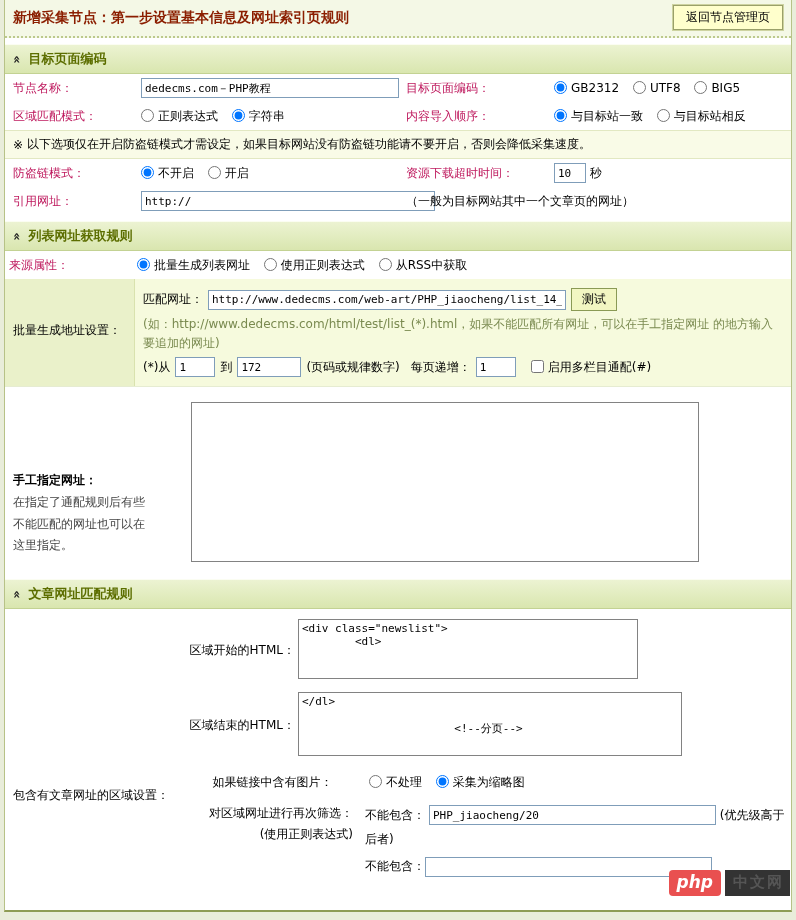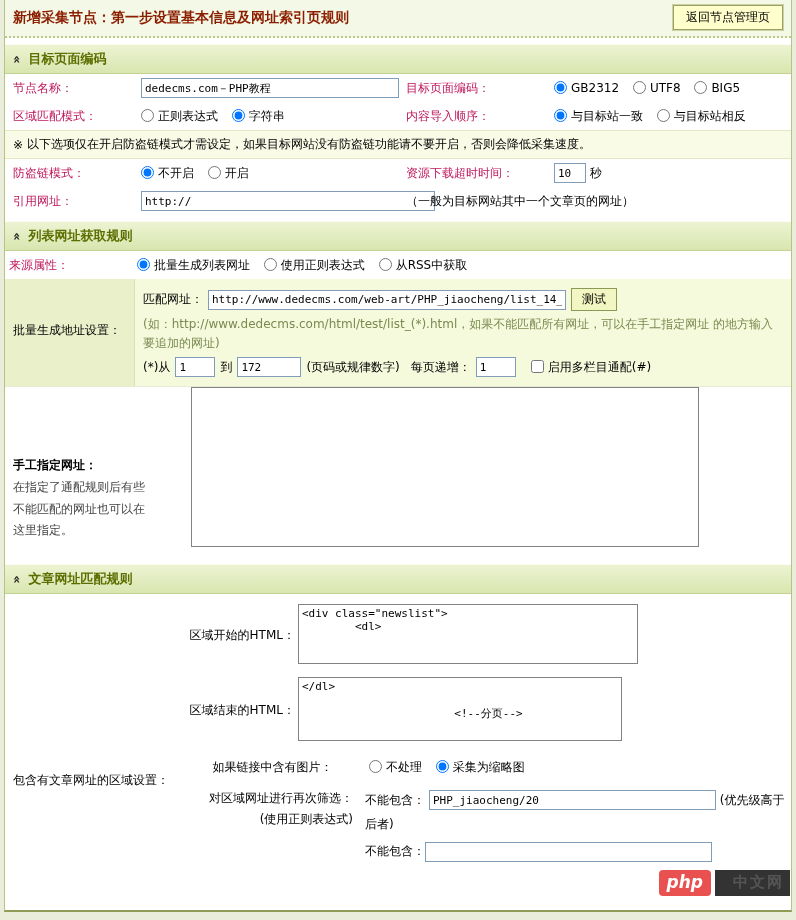--- a/index.html
+++ b/index.html
@@ -64,21 +64,21 @@
     display:flex; align-items:center; padding:4px 0 8px 8px;
   }
   .batch-right { background:#f6fadd; padding:6px 8px; }
   .batch-line { display:flex; align-items:center; gap:5px; margin:3px 0; flex-wrap:wrap; }
   .hint { color:#7a8a50; line-height:1.6; margin:4px 0; max-width:640px; }
   .test-btn {
     background:#f2f6c2; border:1px solid #8a9a55; padding:2px 10px;
     font-size:12px; font-family:inherit; cursor:pointer;
   }
   
-  .manualrow { display:grid; grid-template-columns:142px 1fr; padding:0 8px 8px 8px;gap:36px; }
+  .manualrow { display:grid; grid-template-columns:142px 1fr; padding:15px 8px 8px 8px;gap:36px; }
   .manual-left { line-height:1.8; padding-top:68px; }
   .manual-left .t { font-weight:bold; }
   .manual-left .d { color:#444; }
   
   .artsec { position:relative; }
   .arow { display:grid; grid-template-columns:293px 1fr; align-items:center; margin:10px 0; }
   .arow .alabel { text-align:right; padding-right:3px; }
   .group-label { position:absolute; left:8px; top:168px; }
   .imgrow { display:flex; align-items:center; margin:14px 0 10px 0; }
   .imglabel { margin-left:185px; width:165px; text-align:center; line-height:1.6; }
@@ -90,21 +90,21 @@
   .flow .fl-label { margin-right:4px; }
   .notrow { display:flex; align-items:center; margin-top:6px; }
   .logorow { position:absolute; right:1px; bottom:14px; display:flex; align-items:center; }
   .php-badge {
     background:#e95050; color:#fff; font-weight:bold; font-style:italic;
     font-size:17px; padding:2px 8px 4px 8px; border-radius:4px;
     font-family:"DejaVu Sans","Liberation Sans",sans-serif;
   }
   .logo-dark {
     background:#333; color:#555; font-weight:bold; font-size:15px;
-    padding:3px 6px 4px 18px; margin-left:4px; letter-spacing:2px;
+    padding:3px 6px 4px 8px; margin-left:4px; letter-spacing:2px;
   }
 </style>
 </head>
 <body>
 
 <div class="page">
 
   <div class="titlebar">
     <span class="page-title">新增采集节点：第一步设置基本信息及网址索引页规则</span>
     <button class="back-btn">返回节点管理页</button>
@@ -220,21 +220,21 @@
     <span class="group-label">包含有文章网址的区域设置：</span>
 
     <div class="arow">
       <span class="alabel">区域开始的HTML：</span>
       <span><textarea style="width: 340px; height: 60px;">&lt;div class="newslist"&gt;
         &lt;dl&gt;</textarea></span>
     </div>
 
     <div class="arow">
       <span class="alabel">区域结束的HTML：</span>
-      <span><textarea style="width: 324px; height: 64px;">&lt;/dl&gt;
+      <span><textarea style="width: 384px; height: 64px;">&lt;/dl&gt;
 
                        &lt;!--分页--&gt;</textarea></span>
     </div>
 
     <div class="imgrow">
       <span class="imglabel">如果链接中含有图片：</span>
       <span class="imgopts">
         <label class="opt"><input type="radio" name="imagemode" style=""><span>不处理</span></label>
         <label class="opt"><input type="radio" name="imagemode" checked="" style=""><span>采集为缩略图</span></label>
       </span>

